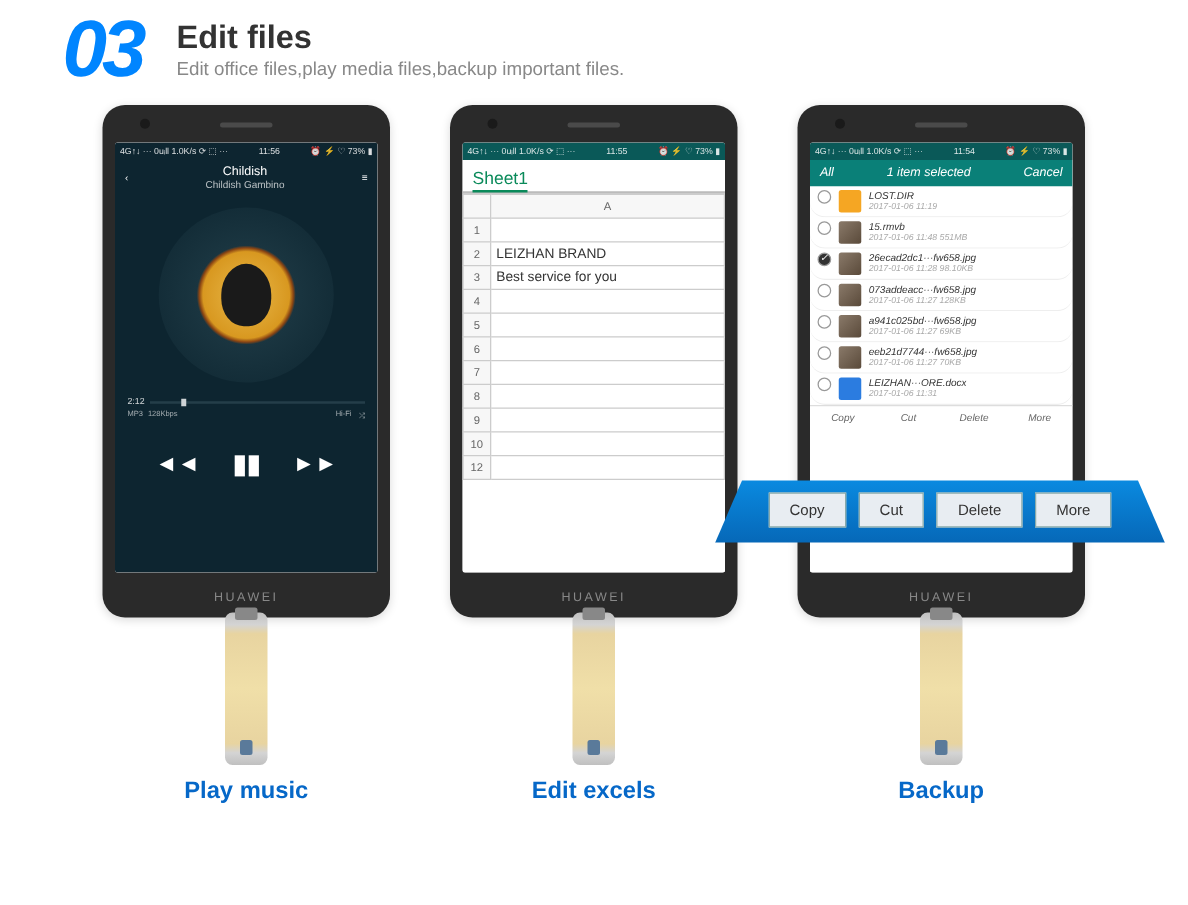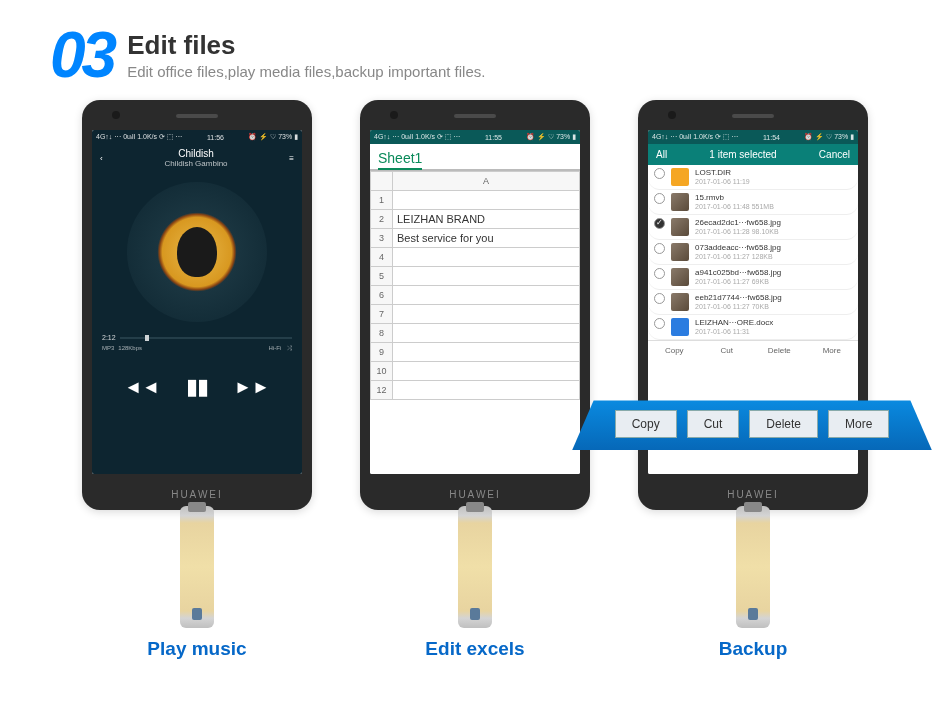--- a/index.html
+++ b/index.html
@@ -1,20 +1,20 @@
 <!DOCTYPE html>
 <html><head>
 <meta charset="utf-8">
 <style>
 * { margin:0; padding:0; box-sizing:border-box; }
 body { font-family: Arial, sans-serif; background:#fff; width:950px; height:724px; overflow:hidden; }
 
-.header { display:flex; align-items:center; padding:28px 40px 8px 50px; }
+.header { display:flex; align-items:center; padding:12px 40px 8px 50px;gap:28px; }
 .big-num { font-size:64px; font-weight:900; color:#0085ff; letter-spacing:-4px; line-height:0.85; font-style:italic; }
-.header-text { margin-left:14px; }
+.header-text { margin-left:0; }
 .title { font-size:26px; font-weight:700; color:#333; }
 .subtitle { font-size:15px; color:#888; margin-top:2px; }
 
 .phones { display:flex; justify-content:center; gap:48px; padding:10px 30px 0; }
 .phone-col { display:flex; flex-direction:column; align-items:center; position:relative; }
 .phone { width:230px; height:410px; background:#2a2a2a; border-radius:18px; padding:30px 10px 36px; position:relative; box-shadow:0 2px 8px rgba(0,0,0,0.15); }
 .phone::before { content:""; position:absolute; top:14px; left:50%; transform:translateX(-50%); width:42px; height:4px; background:#4a4a4a; border-radius:3px; }
 .phone::after { content:"HUAWEI"; position:absolute; bottom:10px; left:0; right:0; text-align:center; font-size:10px; color:#888; letter-spacing:2px; }
 .phone .cam { position:absolute; top:11px; left:30px; width:8px; height:8px; background:#1a1a1a; border-radius:50%; }
 .screen { width:100%; height:100%; background:#fff; border-radius:2px; overflow:hidden; position:relative; }
@@ -43,21 +43,21 @@
 .excel { background:#fff; height:calc(100% - 14px); }
 .sheet-tab { color:#0a8a5a; font-size:14px; padding:6px 8px 3px; border-bottom:2px solid #bbb; font-weight:500; }
 .sheet-tab span{ border-bottom:2px solid #0a8a5a; padding-bottom:2px; }
 .grid { font-size:9px; border-collapse:collapse; width:100%; }
 .grid th,.grid td { border:1px solid #ccc; height:19px; padding:0 4px; text-align:left; font-weight:400; }
 .grid th { background:#f7f7f7; text-align:center; color:#666; }
 .grid .rh { width:22px; text-align:center; background:#f7f7f7; color:#666; }
 .grid .A { font-size:11px; color:#333; }
 
 
-.backup { background:#fff; height:calc(100% - 14px); font-size:8px; }
+.backup { background:#fff; height:calc(100% - 14px); font-size:8px;font-style:italic; }
 .bk-hdr { background:#0a8078; color:#fff; display:flex; justify-content:space-between; padding:5px 8px; font-size:10px; }
 .flist { }
 .fitem { display:flex; align-items:flex-start; gap:6px; padding:3px 6px; border-bottom:1px solid #eee;border-radius:12px; }
 .radio { width:11px; height:11px; border:1px solid #999; border-radius:50%; flex-shrink:0; }
 .radio.chk { background:#333; position:relative; }
 .radio.chk::after { content:"✓"; color:#fff; font-size:8px; position:absolute; top:-1px; left:1px; }
 .thumb { width:18px; height:18px; background:linear-gradient(135deg,#8a7a6a,#5a4a3a); border-radius:2px; flex-shrink:0; }
 .thumb.folder { background:#f5a623; }
 .thumb.doc { background:#2b7ce0; }
 .finfo { line-height:1.15; overflow:hidden; }

